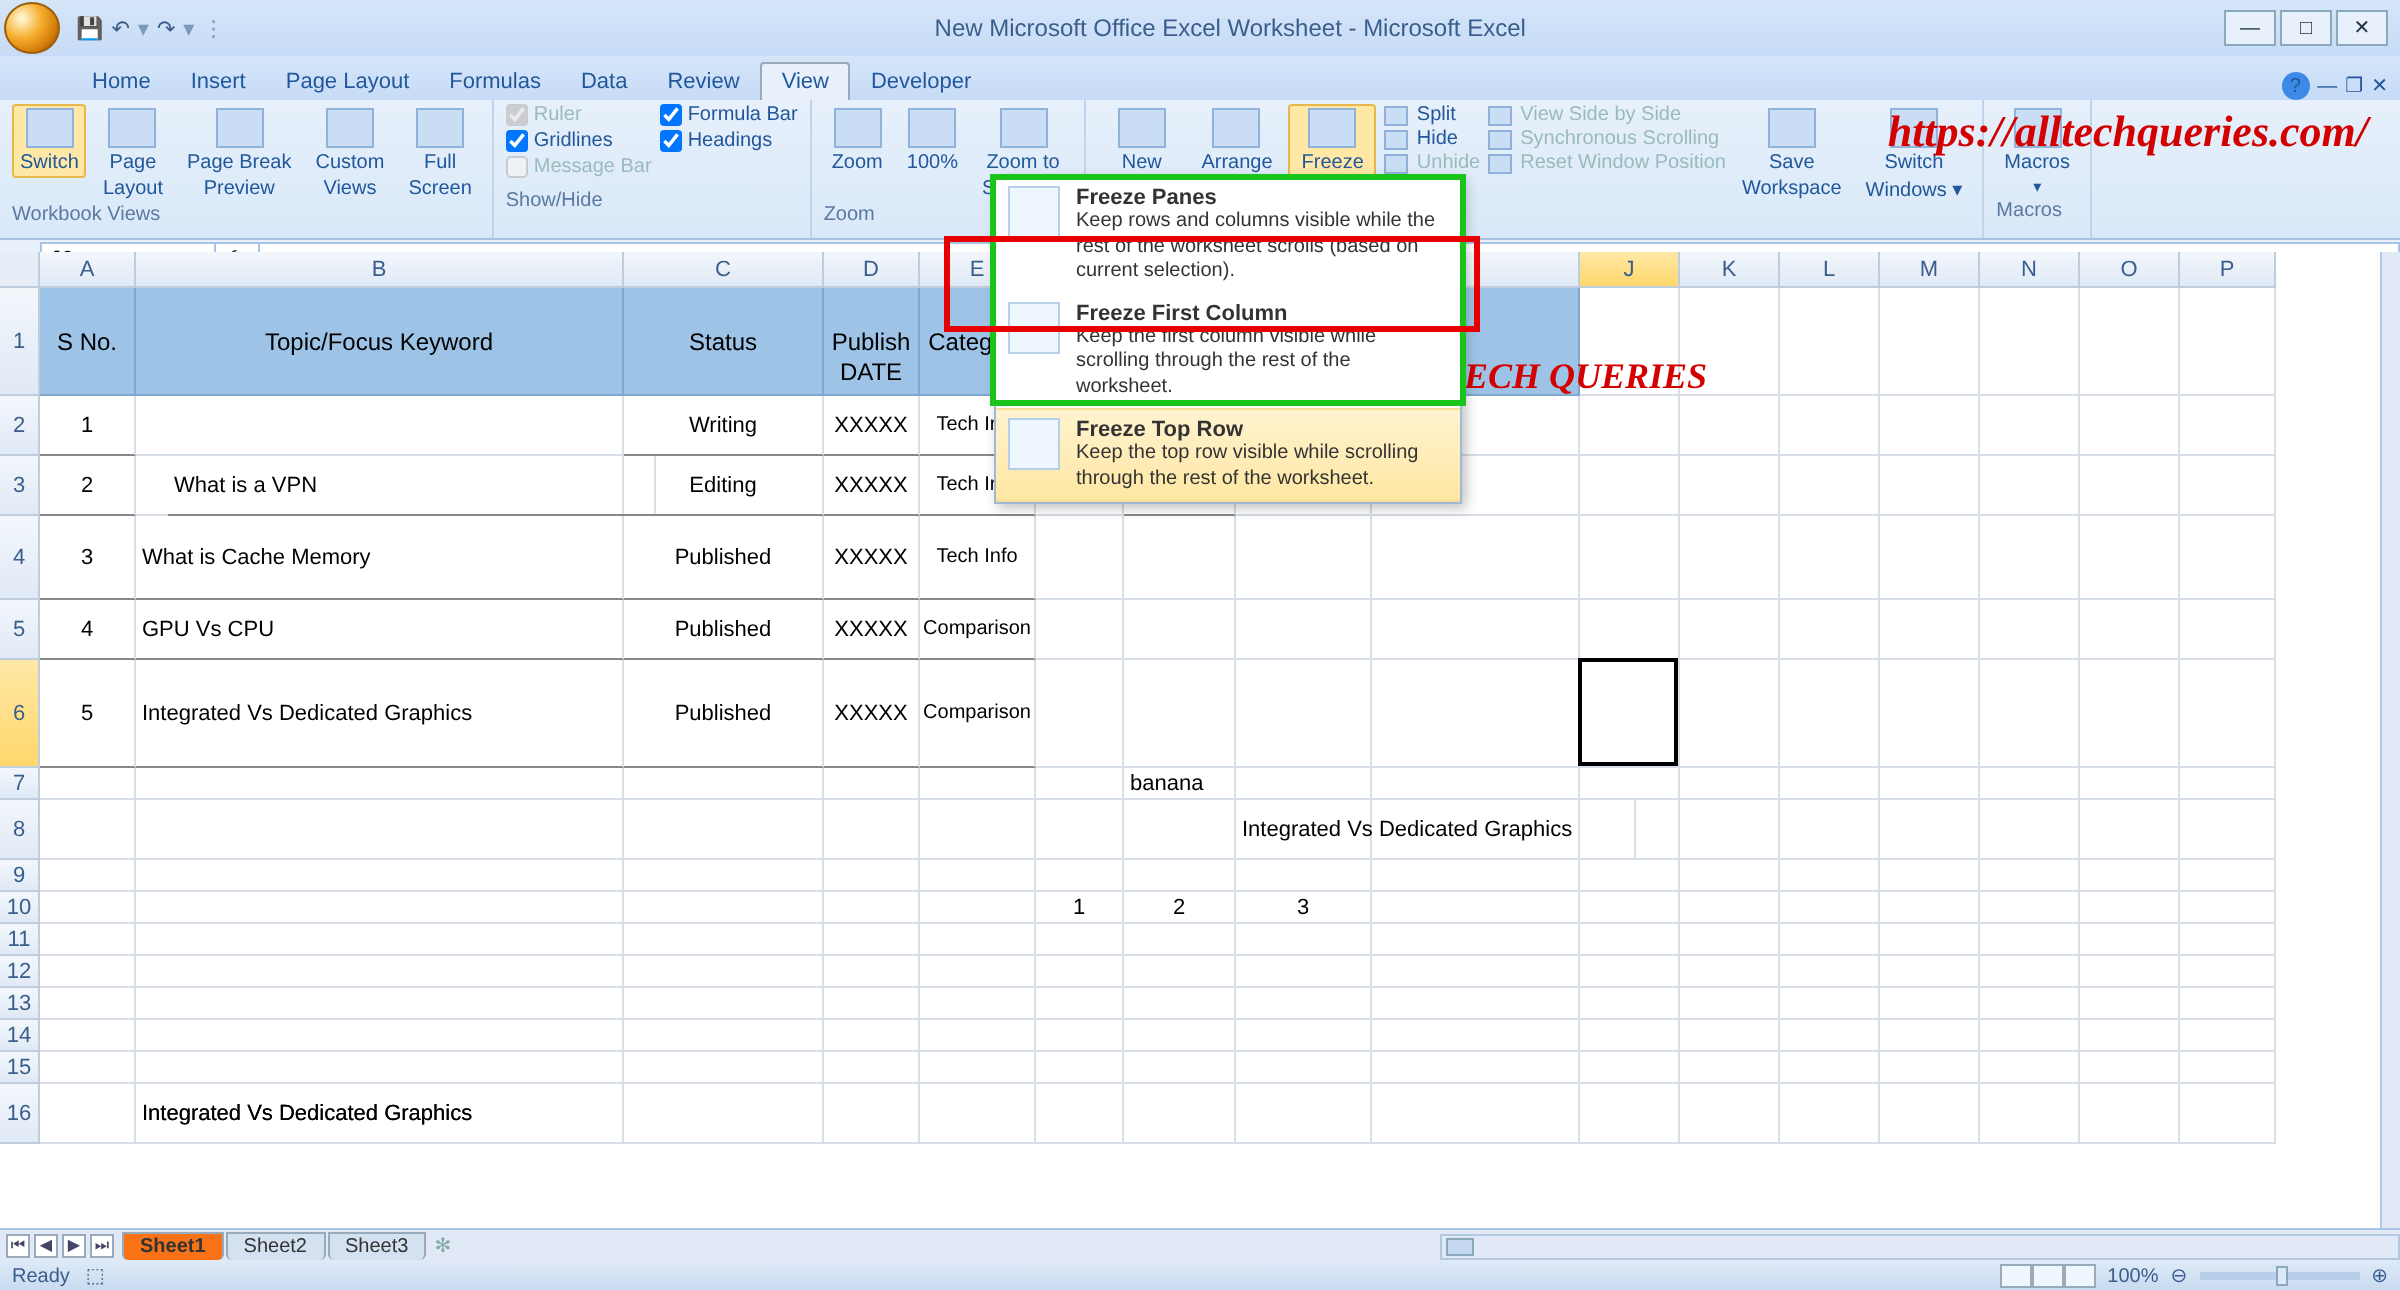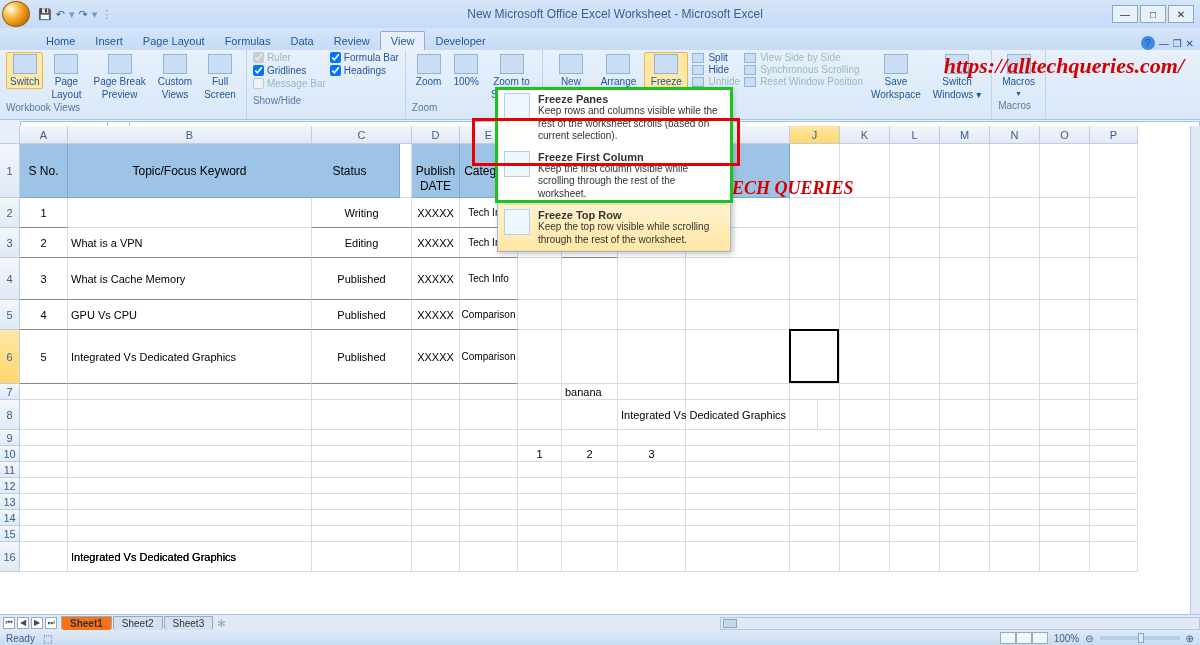--- a/index.html
+++ b/index.html
@@ -605,35 +605,35 @@
       <div class="cell " style="left: 666px; top: 398px; width: 104px; height: 30px;"></div>
       <div class="cell " style="left: 770px; top: 398px; width: 50px; height: 30px;"></div>
       <div class="cell " style="left: 820px; top: 398px; width: 50px; height: 30px;"></div>
       <div class="cell " style="left: 870px; top: 398px; width: 50px; height: 30px;"></div>
       <div class="cell " style="left: 920px; top: 398px; width: 50px; height: 30px;"></div>
       <div class="cell " style="left: 970px; top: 398px; width: 50px; height: 30px;"></div>
       <div class="cell " style="left: 1020px; top: 398px; width: 50px; height: 30px;"></div>
       <div class="cell " style="left: 1070px; top: 398px; width: 48px; height: 30px;"></div>
       <div class="cell hdrcell" style="left: 0px; top: 0px; width: 48px; height: 54px;">S No.</div>
       <div class="cell hdrcell" style="left: 48px; top: 0px; width: 244px; height: 54px;">Topic/Focus Keyword</div>
-      <div class="cell hdrcell" style="left: 280px; top: 0px; width: 100px; height: 54px;">Status</div>
+      <div class="cell hdrcell" style="left: 292px; top: 0px; width: 100px; height: 54px;">Status</div>
       <div class="cell hdrcell" style="left: 392px; top: 0px; width: 48px; height: 54px; white-space: normal; text-align: center; line-height: 1.2; align-items: flex-end; padding-bottom: 4px;">Publish DATE</div>
       <div class="cell hdrcell" style="left: 440px; top: 0px; width: 58px; height: 54px;">Category</div>
       <div class="cell hdrcell" style="left: 498px; top: 0px; width: 44px; height: 54px;"></div>
       <div class="cell hdrcell" style="left: 542px; top: 0px; width: 56px; height: 54px;"></div>
       <div class="cell hdrcell" style="left: 598px; top: 0px; width: 68px; height: 54px;"></div>
       <div class="cell hdrcell" style="left: 666px; top: 0px; width: 104px; height: 54px;"></div>
       <div class="cell center bthin" style="left: 0px; top: 54px; width: 48px; height: 30px;">1</div>
       <div class="cell center bthin" style="left: 292px; top: 54px; width: 100px; height: 30px;">Writing</div>
       <div class="cell center bthin" style="left: 392px; top: 54px; width: 48px; height: 30px;">XXXXX</div>
       <div class="cell center bthin" style="left: 440px; top: 54px; width: 58px; height: 30px; font-size: 10px;">Tech Info</div>
       <div class="cell bthin" style="left: 542px; top: 54px; width: 56px; height: 30px; white-space: pre; line-height: 1.2; align-items: flex-end;">pine
 apple</div>
       <div class="cell center bthin" style="left: 0px; top: 84px; width: 48px; height: 30px;">2</div>
-      <div class="cell bthin" style="left: 48px; top: 84px; width: 244px; height: 30px;">What is a VPN</div>
+      <div class="cell bthin" style="left: 64px; top: 84px; width: 244px; height: 30px;">What is a VPN</div>
       <div class="cell center bthin" style="left: 292px; top: 84px; width: 100px; height: 30px;">Editing</div>
       <div class="cell center bthin" style="left: 392px; top: 84px; width: 48px; height: 30px;">XXXXX</div>
       <div class="cell center bthin" style="left: 440px; top: 84px; width: 58px; height: 30px; font-size: 10px;">Tech Info</div>
       <div class="cell bthin" style="left: 542px; top: 84px; width: 56px; height: 30px;">grapes</div>
       <div class="cell center bthin" style="left: 0px; top: 114px; width: 48px; height: 42px;">3</div>
       <div class="cell bthin" style="left: 48px; top: 114px; width: 244px; height: 42px;">What is Cache Memory</div>
       <div class="cell center bthin" style="left: 292px; top: 114px; width: 100px; height: 42px;">Published</div>
       <div class="cell center bthin" style="left: 392px; top: 114px; width: 48px; height: 42px;">XXXXX</div>
       <div class="cell center bthin" style="left: 440px; top: 114px; width: 58px; height: 42px; font-size: 10px;">Tech Info</div>
       <div class="cell center bthin" style="left: 0px; top: 156px; width: 48px; height: 30px;">4</div>

